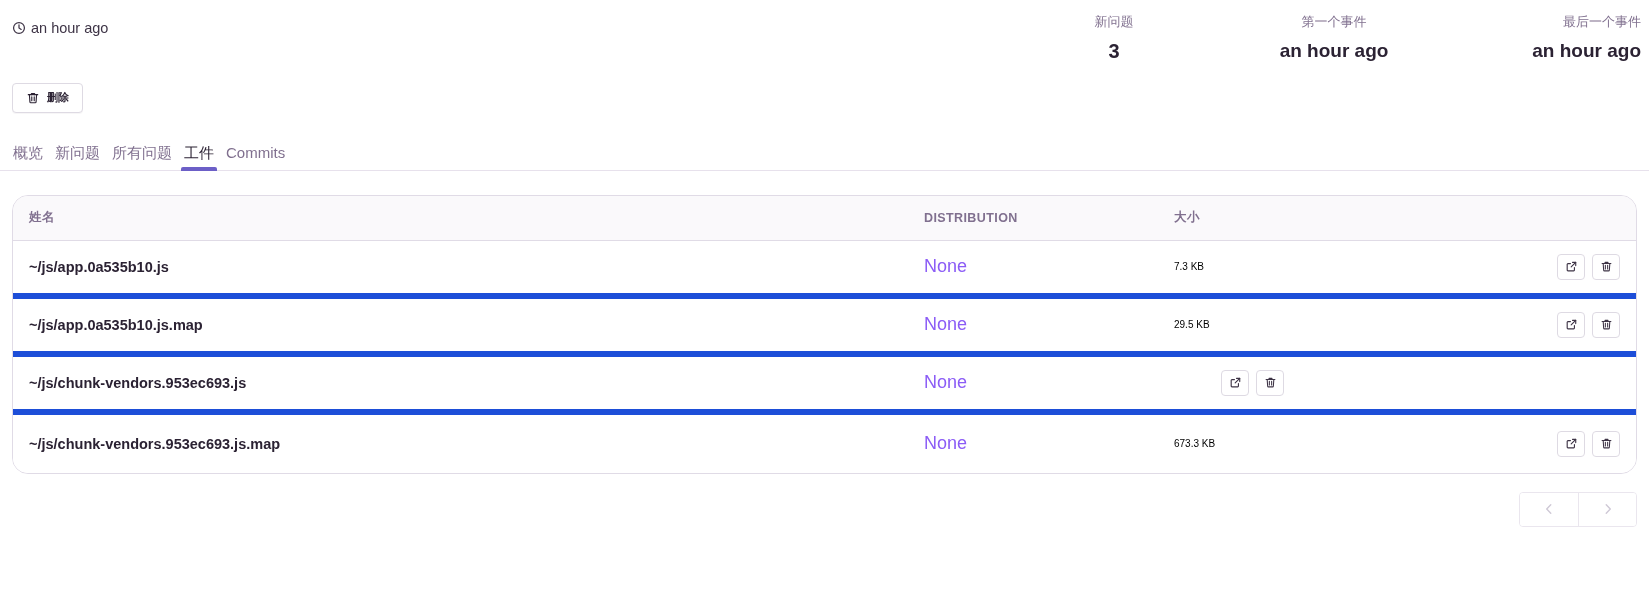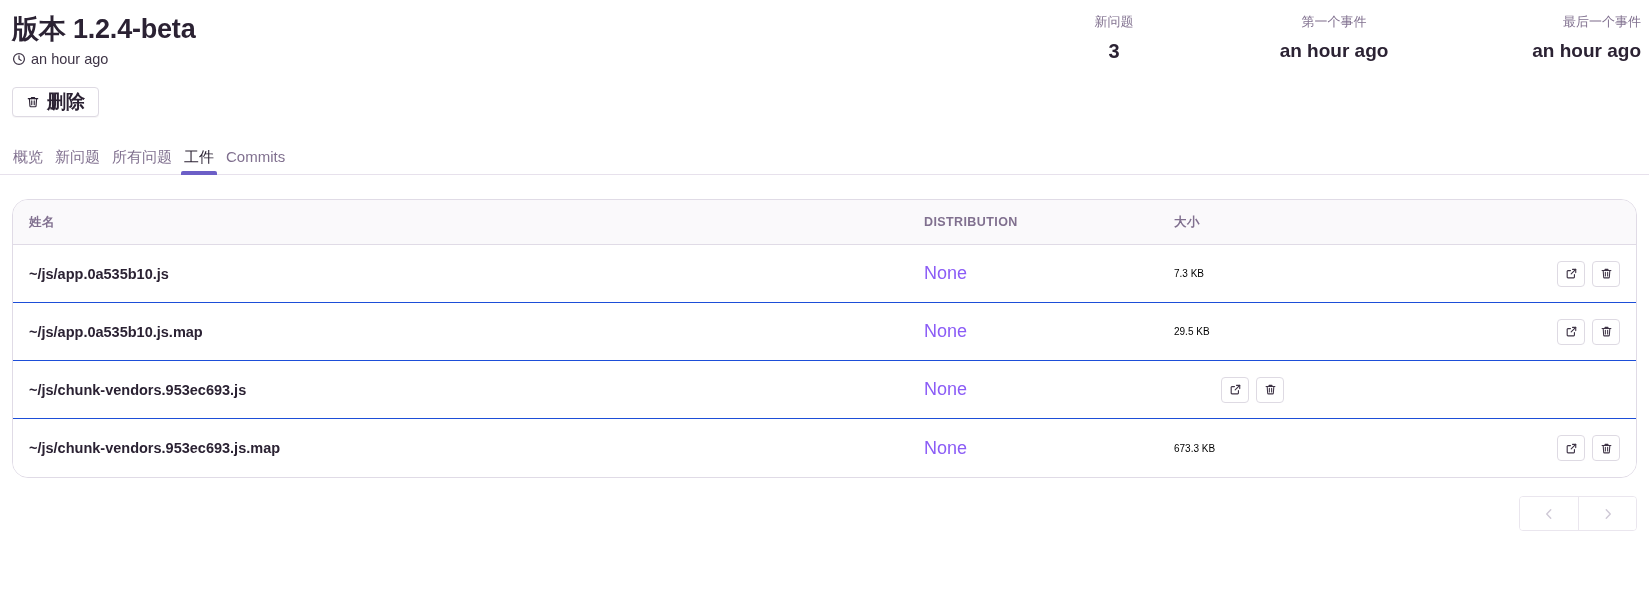--- a/index.html
+++ b/index.html
@@ -93,21 +93,21 @@
 
   .btn-delete {
     display: inline-flex;
     align-items: center;
     gap: 7px;
     height: 30px;
     padding: 0 13px;
     background: #ffffff;
     border: 1px solid #dedae3;
     border-radius: 4px;
-    font-size: 19px;
+    font-size: 11px;
     font-weight: 600;
     color: #2b2233;
     cursor: pointer;
     box-shadow: 0 1px 0 rgba(43,34,51,0.04);
   }
 
   .trash-icon { width: 14px; height: 14px; display:inline-block; }
 
   
   .tabs {
@@ -170,21 +170,21 @@
   .col-name { flex: 0 0 895px; }
   .col-dist { flex: 0 0 250px; }
   .col-size { flex: 1 1 auto; }
   .col-actions { flex: 0 0 110px; text-align: right; }
 
   .trow {
     display: flex;
     align-items: center;
     height: 58px;
     padding: 0 16px;
-    border-bottom: 1px solid #1d4ed8;
+    border-bottom: 6px solid #1d4ed8;
     background: #ffffff;
   }
   .trow:last-child { border-bottom: none; }
 
   .cell-name {
     font-size: 14.5px;
     font-weight: bold;
     color: #2b2233;
     white-space: nowrap;
     overflow: hidden;
@@ -251,21 +251,20 @@
 
   svg { display: block; }
 </style>
 </head>
 <body>
 
 <div class="page">
 
   <div class="header">
     <div class="header-left">
-      <div class="release-title">版本 1.2.4-beta</div>
       <div class="release-sub">
         <span class="clock-icon">
           <svg viewBox="0 0 16 16" width="14" height="14" fill="none" stroke="#3e3446" stroke-width="1.4">
             <circle cx="8" cy="8" r="6.2"></circle>
             <path d="M8 4.4V8l2.5 1.6" stroke-linecap="round"></path>
           </svg>
         </span>
         <span>an hour ago</span>
       </div>
     </div>

